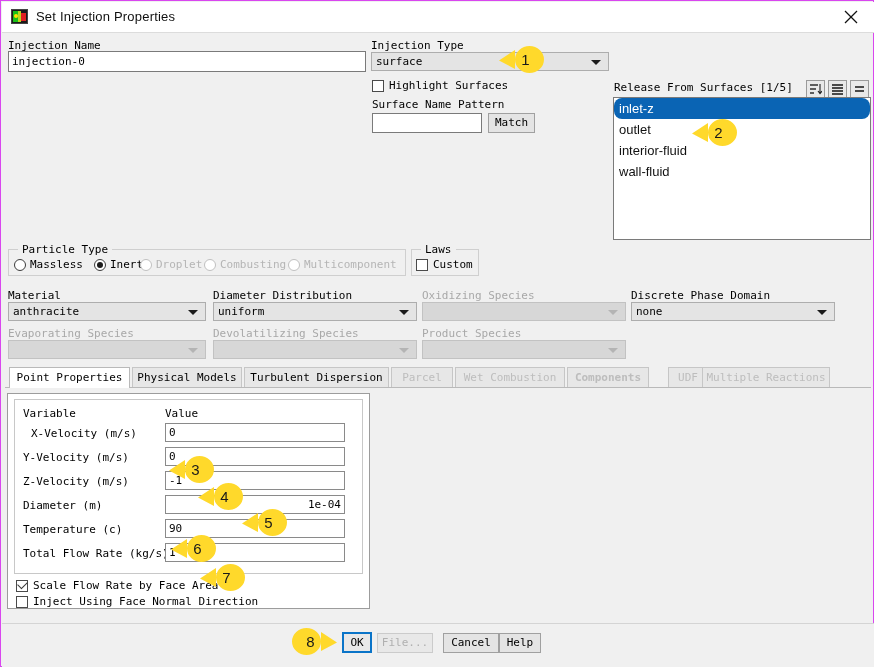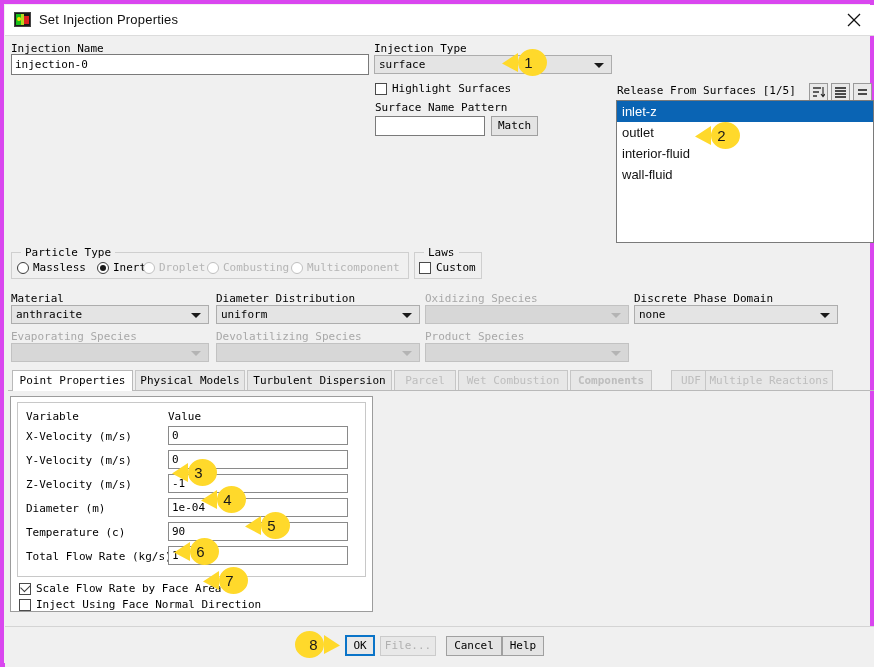--- a/index.html
+++ b/index.html
@@ -13,21 +13,21 @@
     font-size: 11px;
     color: #000;
     overflow: hidden;
     position: relative;
   }
   #window {
     position: absolute;
     left: 0; top: 0;
     width: 874px; height: 667px;
     box-sizing: border-box;
-    border: 4px solid #d946ef;
+    border: 1px solid #d946ef;
     background: #f0f0f0;
   }
   
   #titlebar {
     position: absolute; left: 1px; top: 1px;
     width: 872px; height: 30px;
     background: #ffffff;
     border-bottom: 1px solid #dcdcdc;
   }
   #app-icon {
@@ -196,21 +196,21 @@
   .litem {
     position: relative;
     height: 21px;
     line-height: 21px;
     padding-left: 5px;
     font-family: "Liberation Sans", sans-serif;
     font-size: 13px;
     color: #111;
     white-space: nowrap;
   }
-  .litem.sel { background: #0a64b4; color: #ffffff; }
+  .litem.sel { background: #0a64b4; color: #ffffff; border-radius: 8px; }
   .lbtn {
     position: absolute;
     width: 19px; height: 18px;
     box-sizing: border-box;
     background: #e9e9e9;
     border: 1px solid #9a9a9a;
     cursor: default;
   }
   .lbtn svg { position: absolute; left: 2px; top: 2px; }
 
@@ -465,31 +465,31 @@
     <div class="tab" style="left:562px; width:82px;font-weight:bold;">Components</div>
     <div class="tab" style="left:655px; width:40px;margin-left:8px;">UDF</div>
     <div class="tab" style="left:697px; width:128px;">Multiple Reactions</div>
   </div>
 
   <div id="pp-panel">
     <div id="pp-inner">
       <div class="vrow-label" style="top:7px;">Variable</div>
       <div class="vrow-label" style="left:150px; top:7px;">Value</div>
 
-      <div class="vrow-label" style="top:27px;">X-Velocity (m/s)</div>
+      <div class="vrow-label" style="top:27px;margin-left:8px;">X-Velocity (m/s)</div>
       <div class="vrow-input" style="top:23px;">0</div>
 
       <div class="vrow-label" style="top:51px;">Y-Velocity (m/s)</div>
       <div class="vrow-input" style="top:47px;">0</div>
 
       <div class="vrow-label" style="top:75px;">Z-Velocity (m/s)</div>
       <div class="vrow-input" style="top:71px;">-1</div>
 
       <div class="vrow-label" style="top:99px;">Diameter (m)</div>
-      <div class="vrow-input" style="top:95px;">1e-04</div>
+      <div class="vrow-input" style="top:95px;text-align:right;">1e-04</div>
 
       <div class="vrow-label" style="top:123px;">Temperature (c)</div>
       <div class="vrow-input" style="top:119px;">90</div>
 
       <div class="vrow-label" style="top:147px;">Total Flow Rate (kg/s)</div>
       <div class="vrow-input" style="top:143px;">1</div>
     </div>
 
     <div class="cb" style="left:8px; top:184px;">
       <span class="box"></span>

